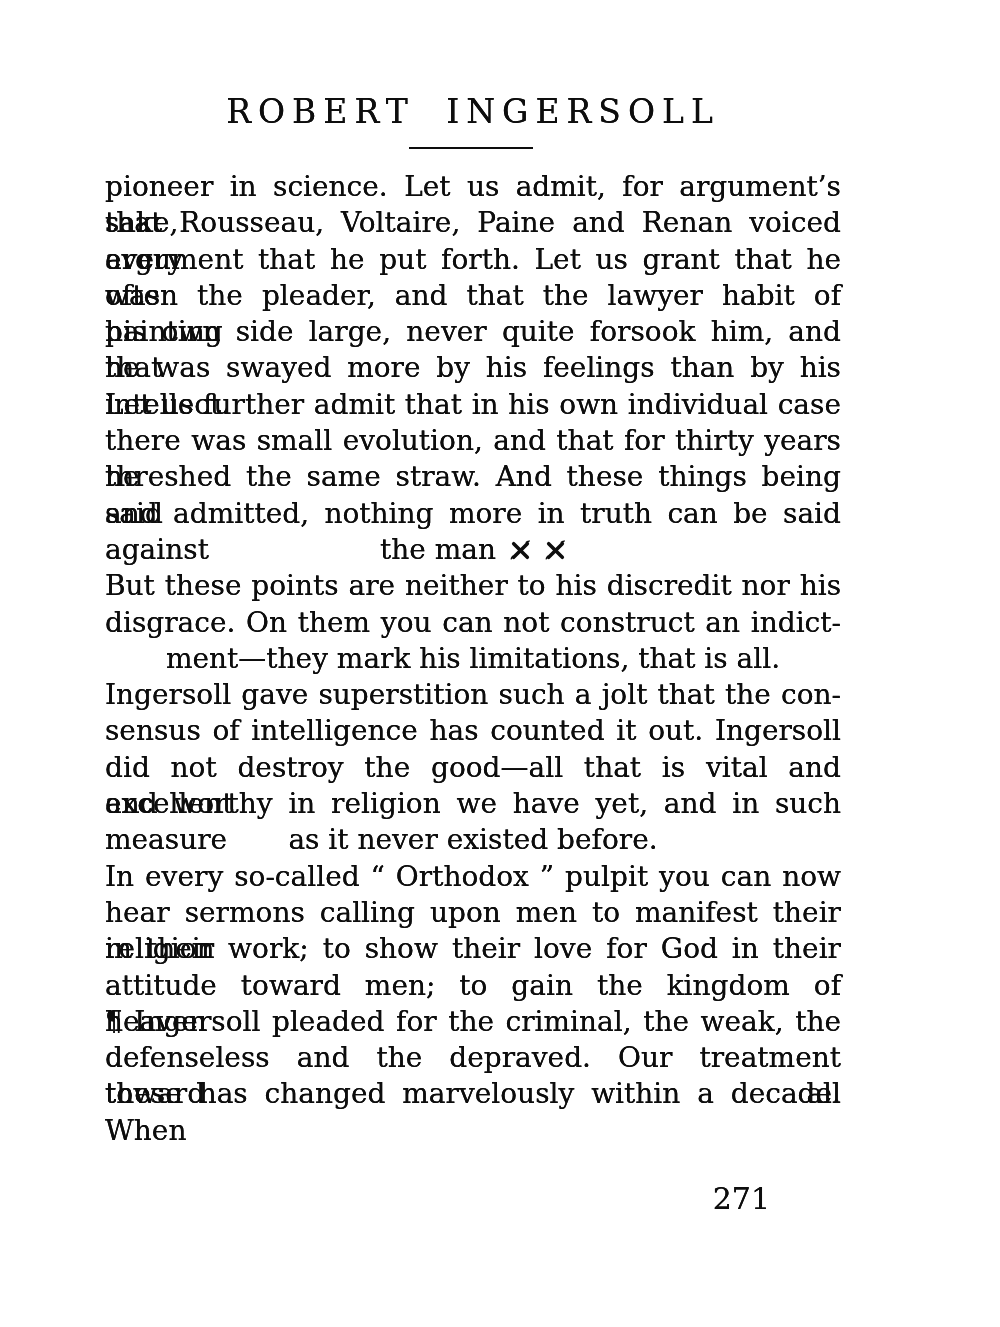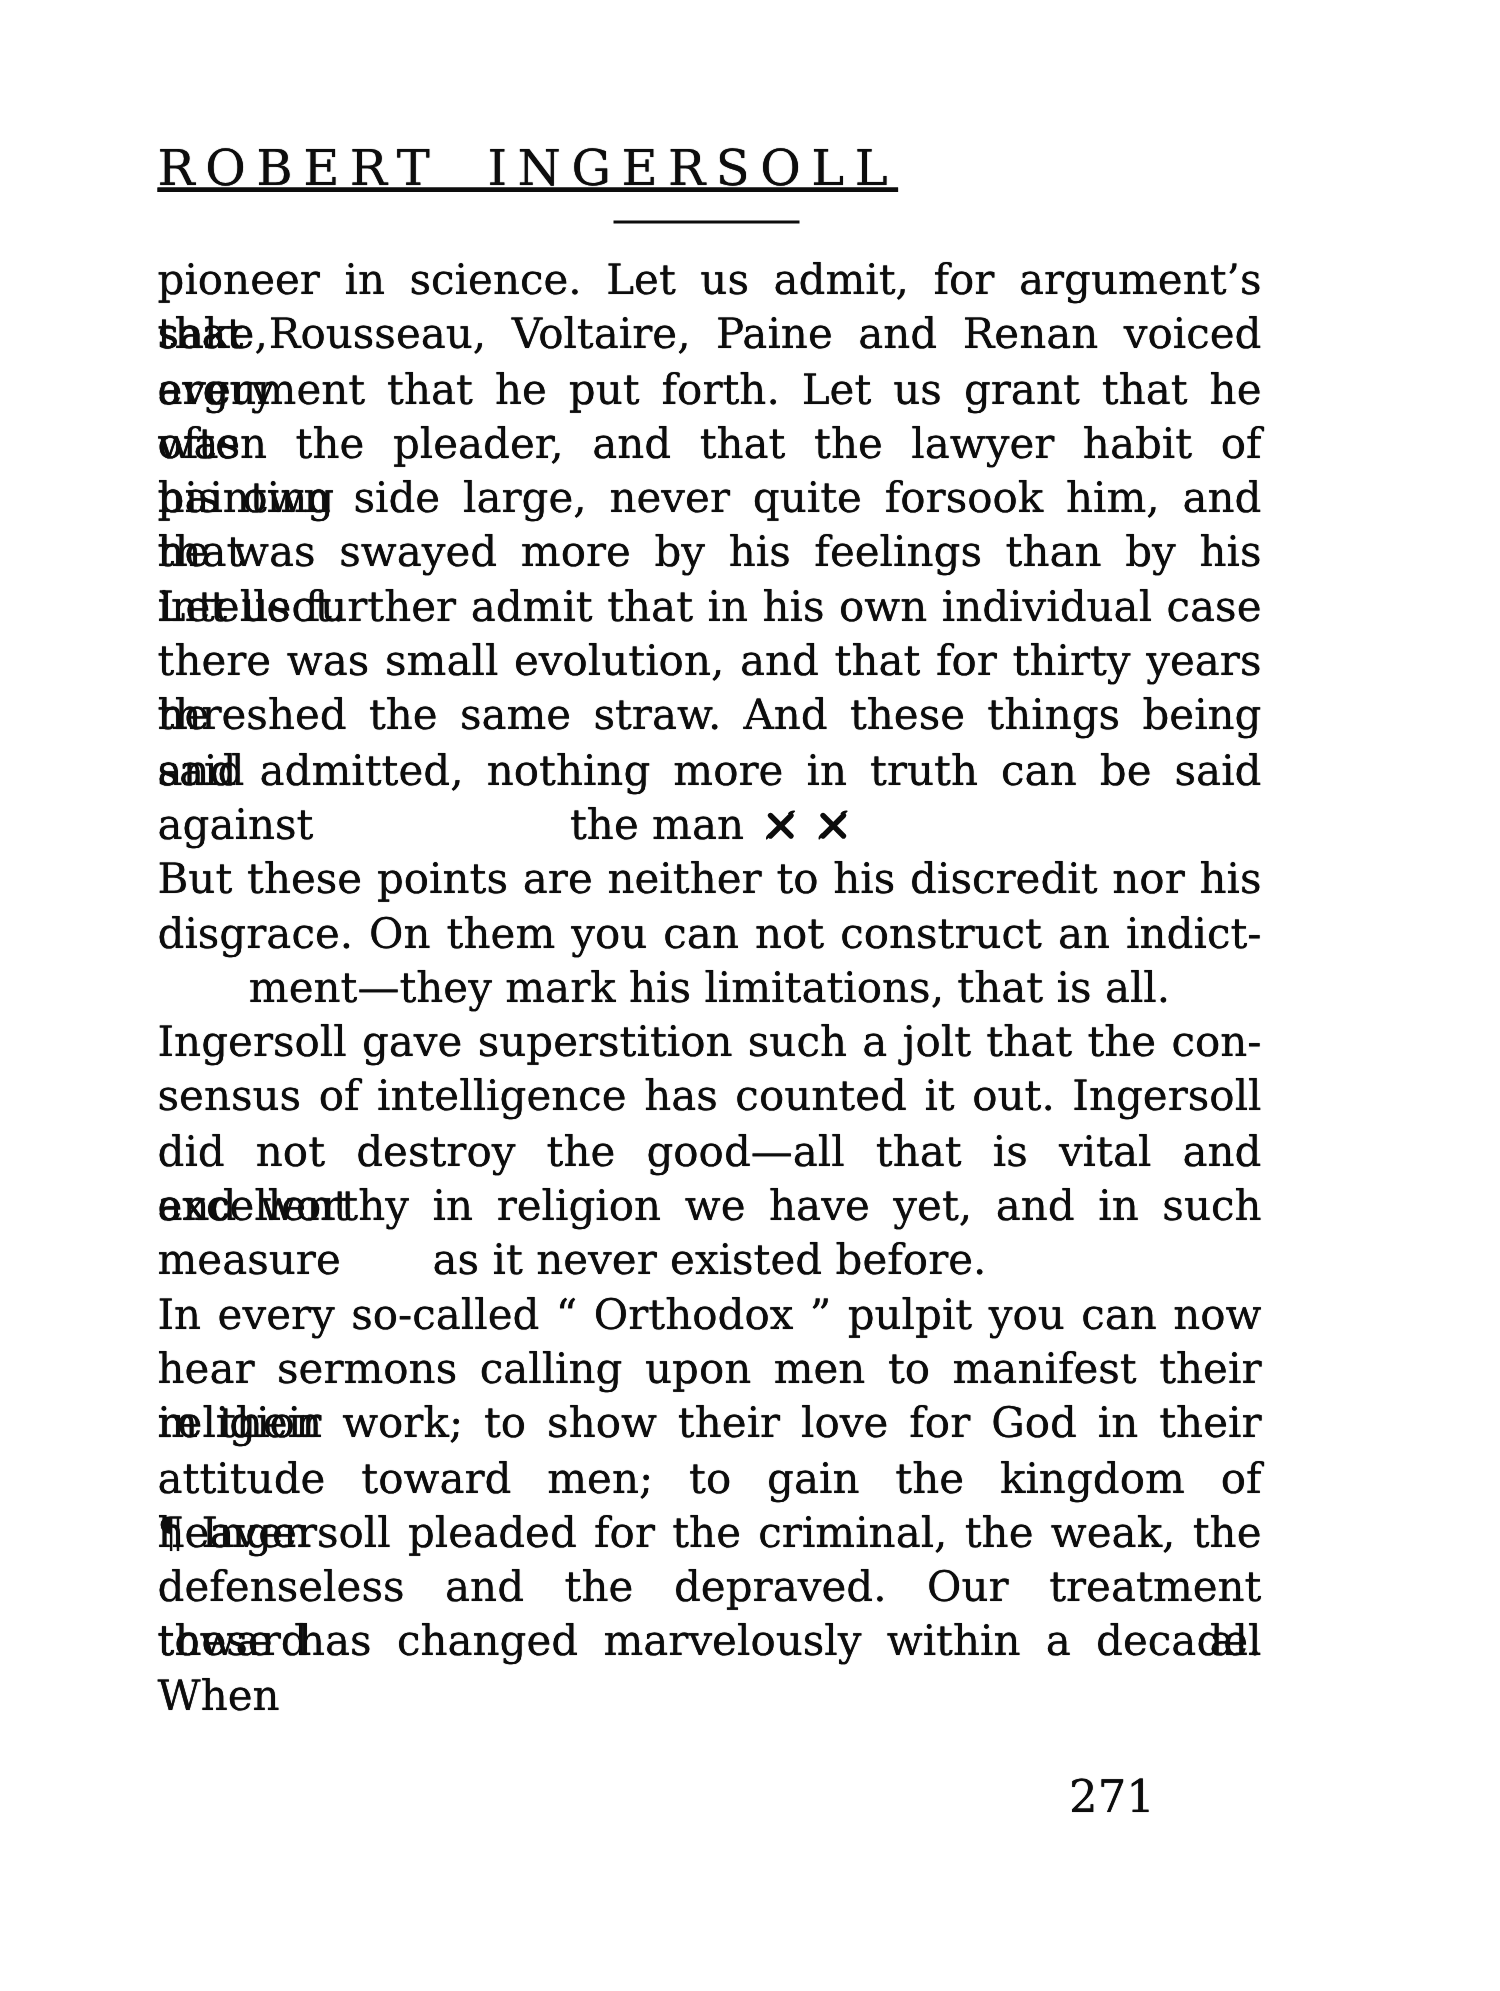--- a/index.html
+++ b/index.html
@@ -15,28 +15,28 @@
     color: #0d0d0d;
     font-family: "DejaVu Serif", "Liberation Serif", serif;
     overflow: hidden;
   }
   .title {
     position: absolute;
     top: 94px;
     left: 105px;
     width: 736px;
     margin: 0;
+    text-align: center;
     font-size: 33px;
     font-weight: 400;
     letter-spacing: 7px;
     word-spacing: 14px;
     line-height: 36px;
     text-shadow: 0 0 0.6px currentColor;
     white-space: nowrap;
-    text-decoration: underline;
   }
   .title-rule {
     position: absolute;
     top: 147px;
     left: 409px;
     width: 124px;
     height: 2px;
     background: #0d0d0d;
   }
   .body-text {

